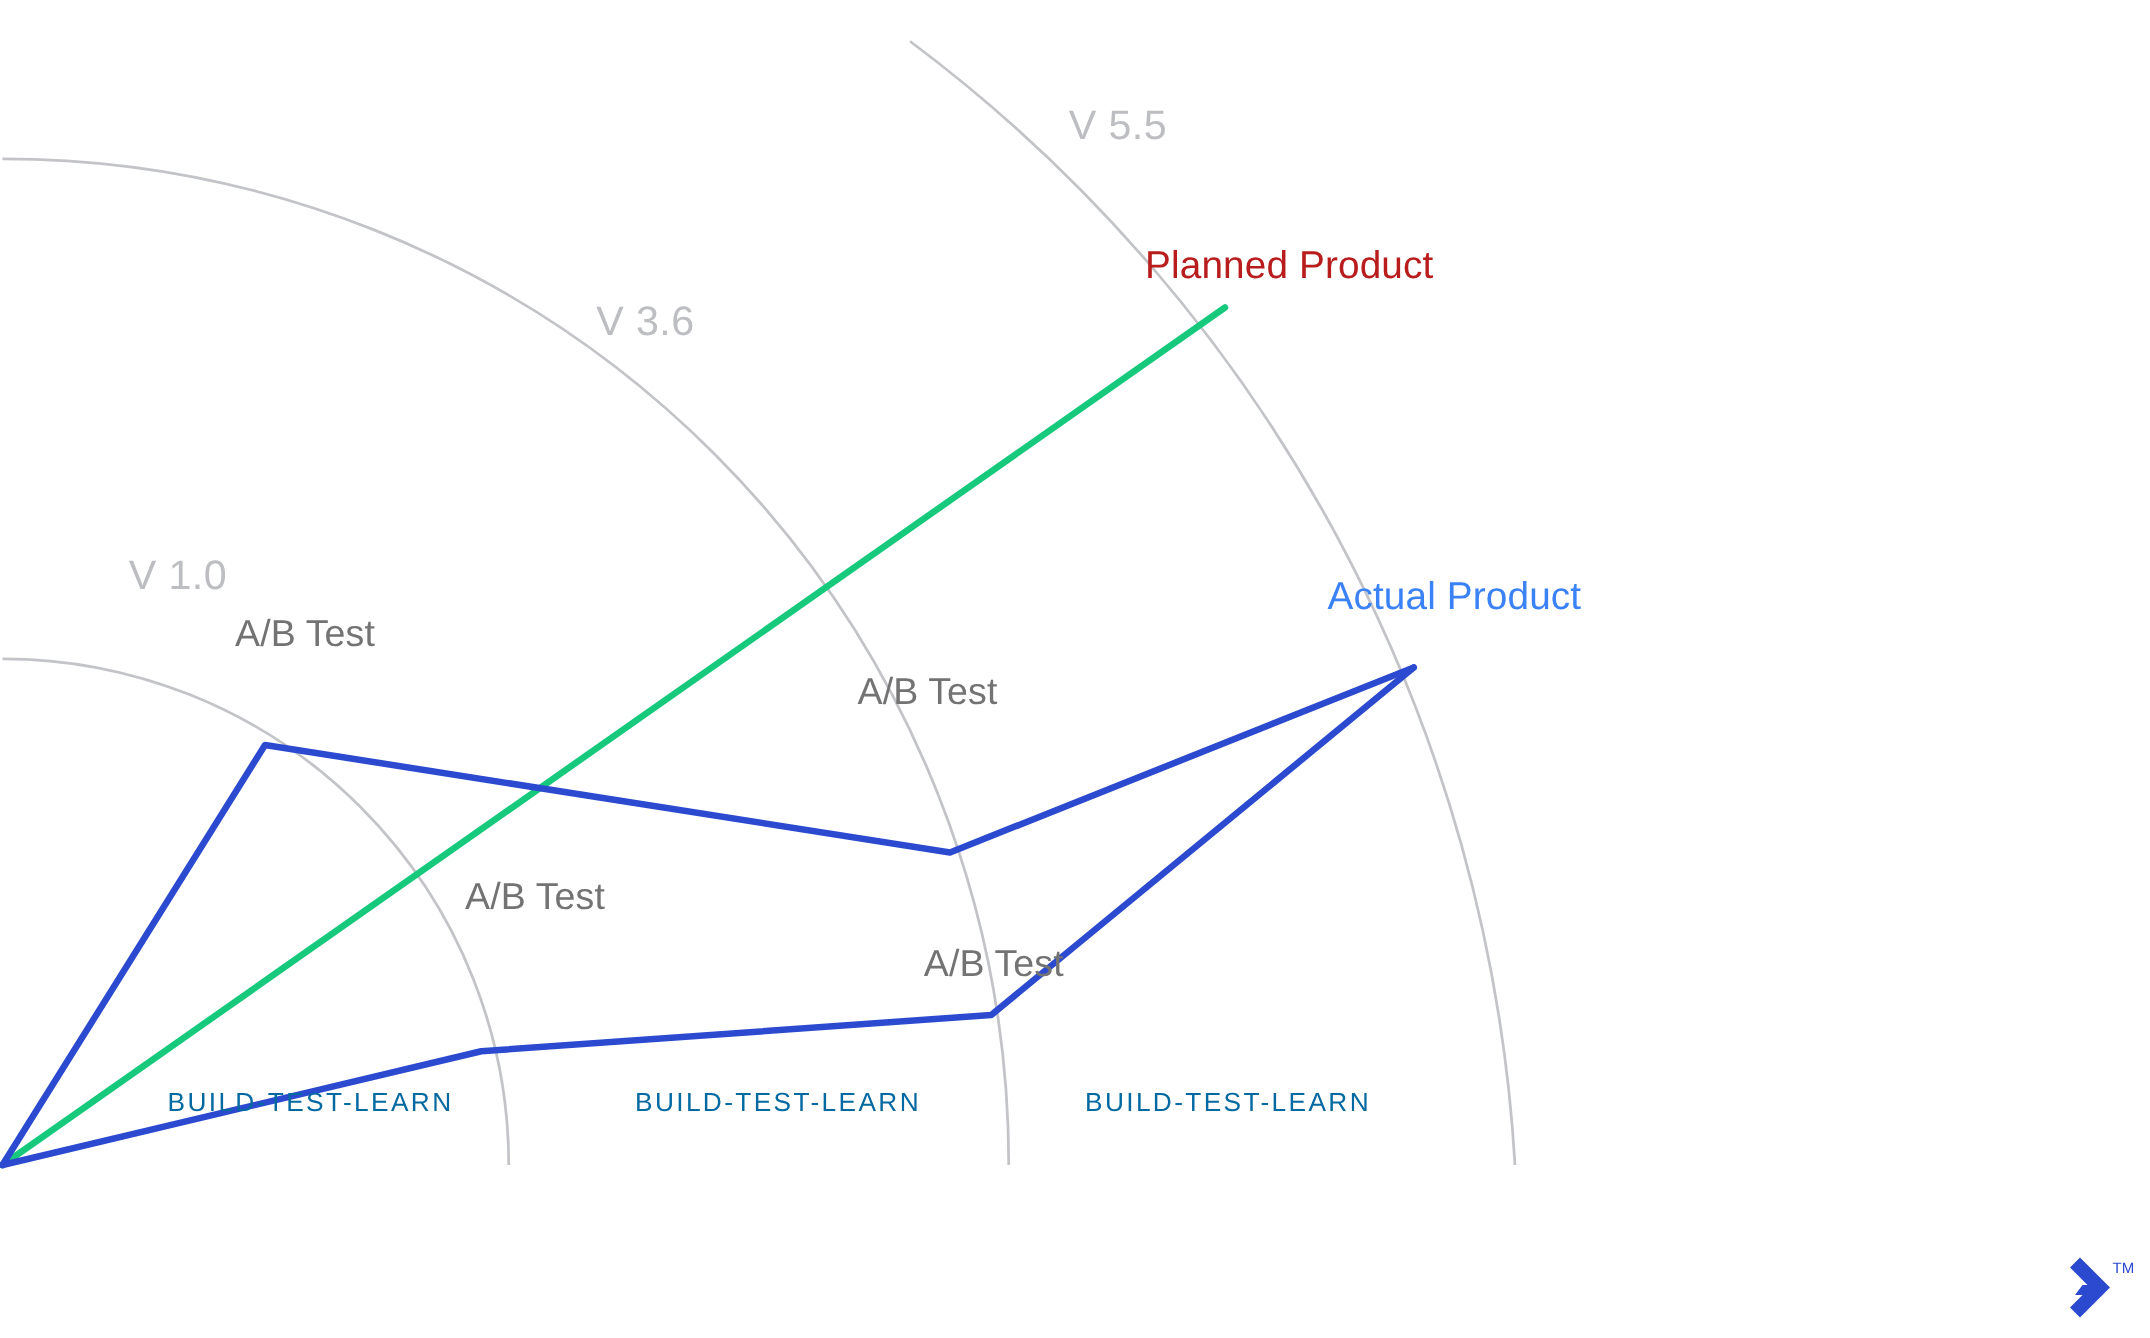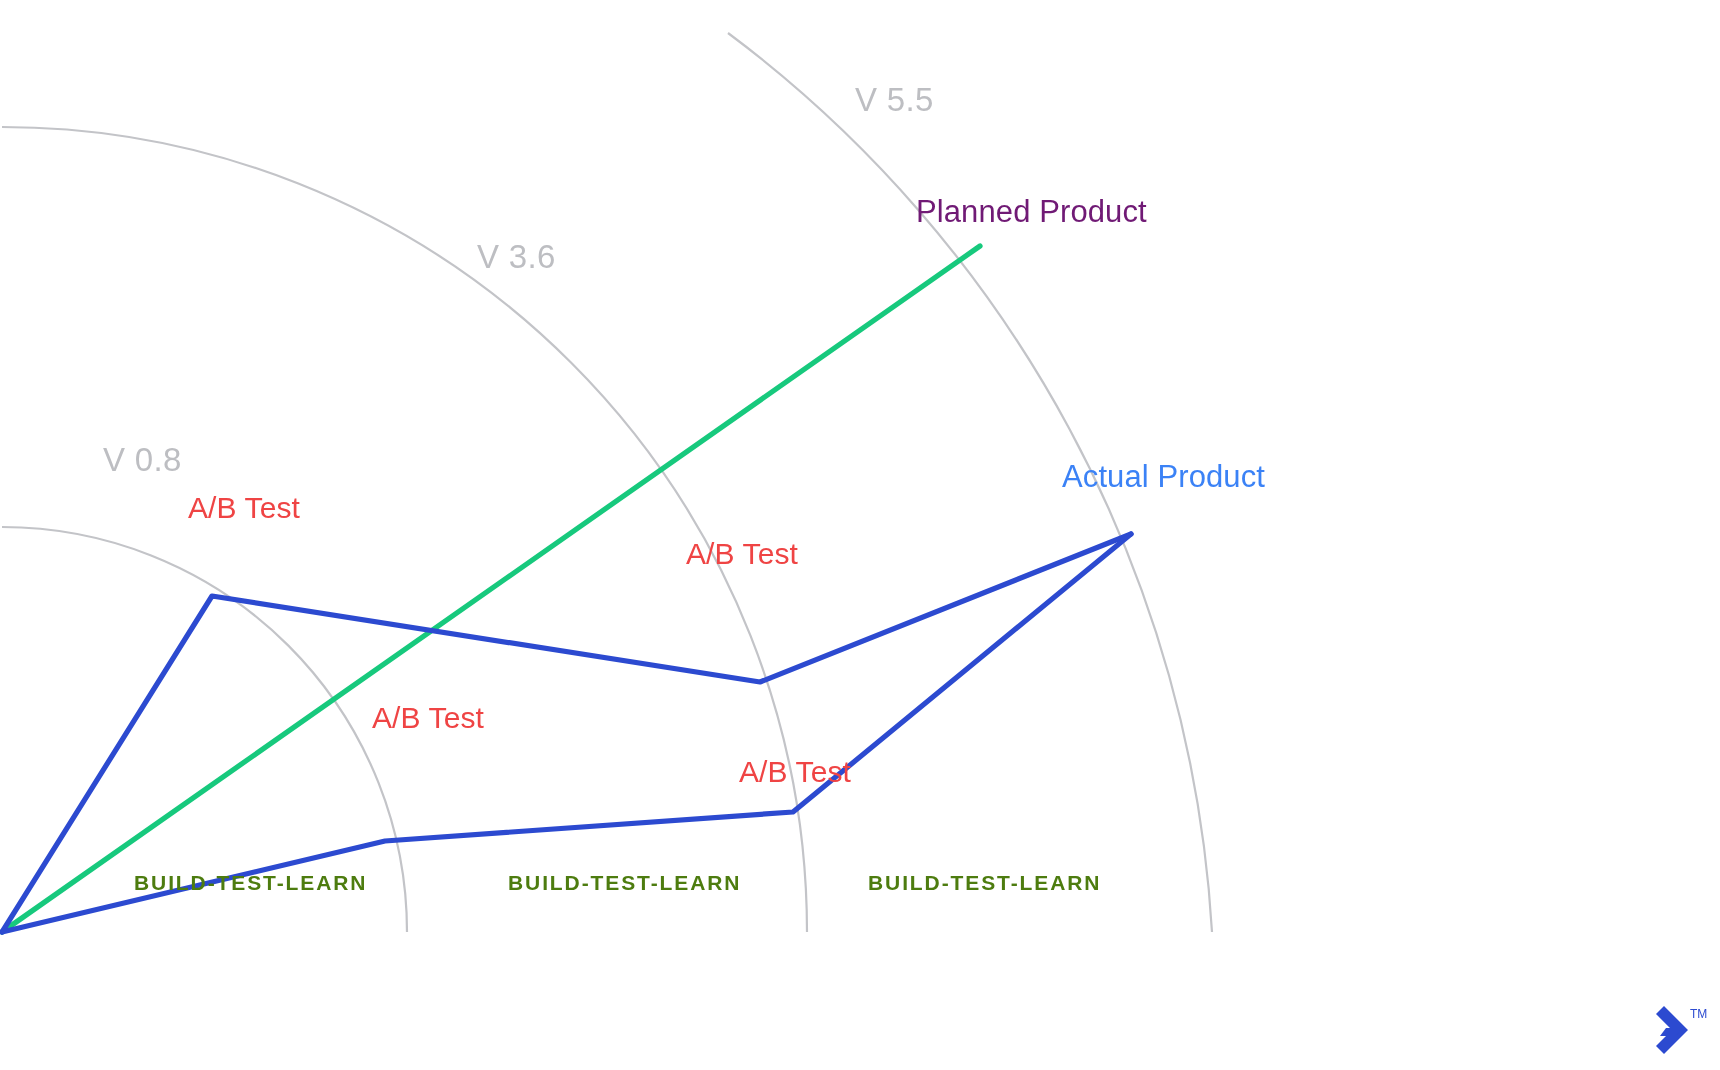--- a/index.html
+++ b/index.html
@@ -38,32 +38,32 @@
     font-size: 33px;
     font-weight: 400;
     color: #bdbec2;
     letter-spacing: 0.3px;
   }
   .series-label {
     font-size: 31px;
     font-weight: 400;
     letter-spacing: 0.1px;
   }
-  .planned-label { color: #701a75; }
+  .planned-label { color: #b91c1c; }
   .actual-label  { color: #3b82f6; }
   .ab-label {
     font-size: 30px;
     font-weight: 400;
-    color: #ef4444;
+    color: #737373;
     letter-spacing: 0.1px;
   }
   .axis-label {
     font-size: 21px;
-    font-weight: 700;
-    color: #4d7c0f;
+    font-weight: 400;
+    color: #0369a1;
     letter-spacing: 1.9px;
     text-align: right;
   }
   #logo {
     position: absolute;
     right: 8px;
     bottom: 6px;
     width: 74px;
     height: 62px;
   }
@@ -84,21 +84,21 @@
     <g>
       <polyline points="2,932 980,246" fill="none" stroke="#17c97d" stroke-width="5.2" stroke-linecap="round" stroke-linejoin="round"></polyline>
     </g>
 
     <g fill="none" stroke="#2c4ad0" stroke-width="5.2" stroke-linecap="round" stroke-linejoin="round">
       <polyline points="2,932 212,596 760,682 1131,534"></polyline>
       <polyline points="2,932 385,841 793,812 1131,534"></polyline>
     </g>
   </svg>
 
-  <div class="lbl version-label" style="left:103px; top:443px;">V 0.8</div>
+  <div class="lbl version-label" style="left:103px; top:443px;">V 1.0</div>
   <div class="lbl version-label" style="left:477px; top:240px;">V 3.6</div>
   <div class="lbl version-label" style="left:855px; top:83px;">V 5.5</div>
 
   <div class="lbl series-label planned-label" style="left:916px; top:196px;">Planned Product</div>
   <div class="lbl series-label actual-label" style="left:1062px; top:461px;">Actual Product</div>
 
   <div class="lbl ab-label" style="left:188px; top:493px;">A/B Test</div>
   <div class="lbl ab-label" style="left:686px; top:539px;">A/B Test</div>
   <div class="lbl ab-label" style="left:372px; top:703px;">A/B Test</div>
   <div class="lbl ab-label" style="left:739px; top:757px;">A/B Test</div>

